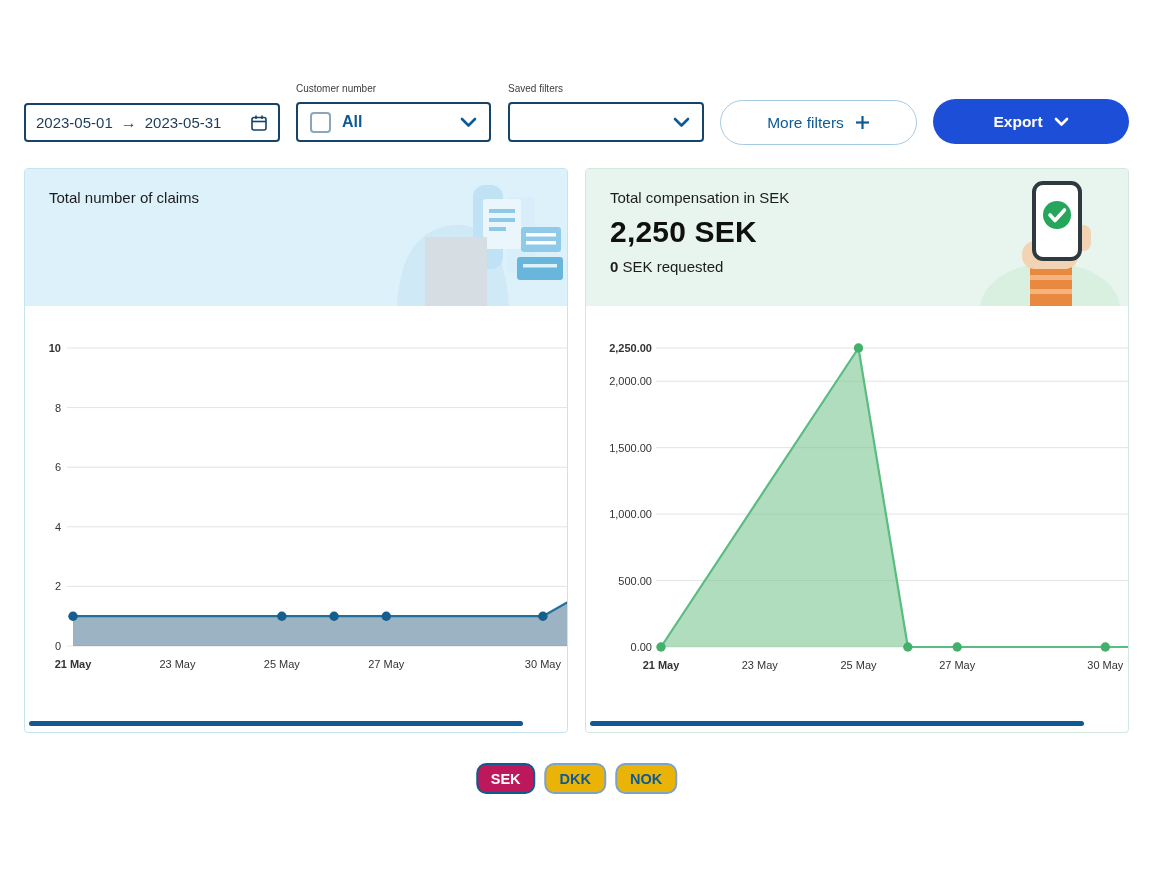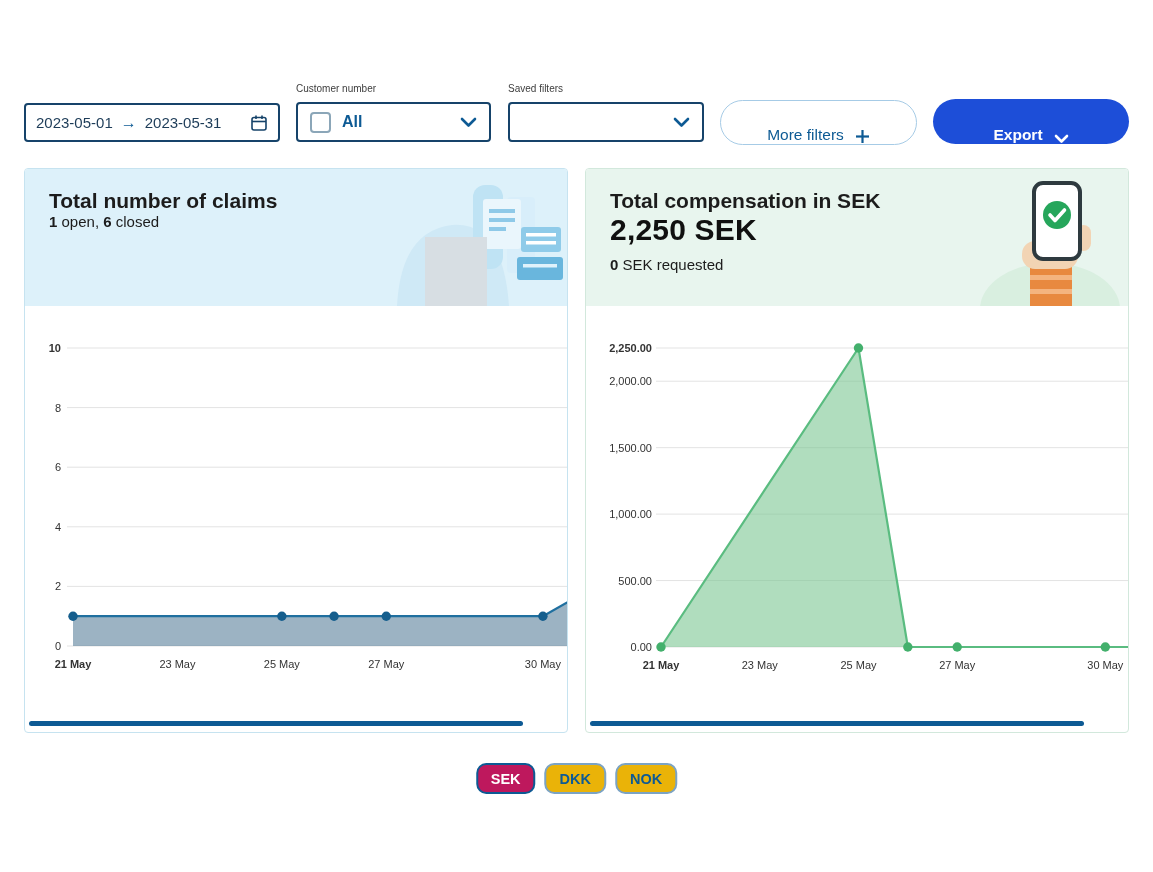--- a/index.html
+++ b/index.html
@@ -12,33 +12,33 @@
   .date-input{position:absolute;left:24px;top:103px;width:256px;height:39px;border:2px solid #16436a;
     border-radius:4px;display:flex;align-items:center;padding:0 10px;gap:8px;font-size:15px;
     color:#1d3c58;font-weight:500;background:#fff;cursor:pointer}
   .date-input .arrow{color:#0d5a94;font-weight:700;font-size:16px}
   .date-input .cal{margin-left:auto;display:flex;align-items:center}
   .dropdown{position:absolute;top:102px;height:40px;border:2px solid #16436a;border-radius:4px;
     background:#fff;display:flex;align-items:center;padding:0 12px;cursor:pointer}
   .dropdown .chev{margin-left:auto;display:flex;align-items:center}
   .checkbox{width:21px;height:21px;border:2px solid #8ba6b8;border-radius:4px;background:#fff;display:inline-block}
   .dd-value{margin-left:11px;color:#0d5a94;font-weight:700;font-size:16px}
-  .pill-btn{position:absolute;top:100px;height:45px;border-radius:23px;display:flex;align-items:flex-end;
+  .pill-btn{position:absolute;top:100px;height:45px;border-radius:23px;display:flex;align-items:center;
     justify-content:center;gap:11px;font-size:15.5px;cursor:pointer}
   .more-filters{left:720px;width:197px;background:#fff;border:1px solid #a6cbe6;color:#0d5a94;font-weight:500}
   .export-btn{left:933px;top:99px;width:196px;background:#1d4ed8;border:none;color:#fff;font-weight:700}
 
   
   .card{position:absolute;top:168px;width:544px;height:565px;background:#fff;border-radius:4px;overflow:hidden}
   .card-claims{left:24px;border:1px solid #c6e3f0}
   .card-comp{left:585px;border:1px solid #d2e8dc}
   .card-header{position:relative;height:137px;padding:20px 0 0 24px;overflow:hidden}
   .header-blue{background:#ddf1fa}
   .header-green{background:#e8f5ee}
-  .card-title{font-size:21px;font-weight:700;color:#1c1c1c;}
+  .card-title{font-size:15px;font-weight:400;color:#1c1c1c;margin-bottom:9px}
   .card-value{font-size:30px;font-weight:700;color:#101010;margin-bottom:9px;letter-spacing:.2px}
   .card-subtitle{font-size:15px;color:#1c1c1c}
   .card-subtitle b{font-weight:700}
   .illus{position:absolute;right:0;bottom:0;height:137px}
   .chart{position:absolute;left:0;top:137px;width:544px;height:390px}
   .chart text{font-family:"Liberation Sans",sans-serif}
   .scrollbar{position:absolute;left:4px;bottom:6px;width:494px;height:5px;background:#0d5a94;border-radius:3px;cursor:grab}
 
   
   .currency{position:absolute;top:763px;left:50%;transform:translateX(-50%);display:flex;gap:9px}
@@ -102,21 +102,20 @@
     <span style="display:flex;align-items:center">
       <svg width="15" height="10" viewBox="0 0 15 10">
           <polyline points="2,2 7.5,7.5 13,2" stroke="#ffffff" stroke-width="2.6" fill="none" stroke-linecap="round" stroke-linejoin="round"></polyline>
         </svg>
     </span>
   </div>
 
   <div class="card card-claims">
     <div class="card-header header-blue">
       <div class="card-title">Total number of claims</div>
-      <div class="card-subtitle"><b>1</b><span> open, </span><b>6</b><span> closed</span></div>
       <svg class="illus" viewBox="0 0 170 137" width="170">
         <path d="M0,137 Q4,62 55,56 Q106,52 112,137 Z" fill="#cfe9f6"></path>
         <rect x="76" y="16" width="30" height="84" rx="12" fill="#bfe3f4"></rect>
         <rect x="110" y="28" width="28" height="76" rx="4" fill="#d8eefa"></rect>
         <rect x="86" y="30" width="38" height="50" rx="3" fill="#eaf6fc"></rect>
         <rect x="92" y="40" width="26" height="4" fill="#8ec9e8"></rect>
         <rect x="92" y="49" width="26" height="4" fill="#8ec9e8"></rect>
         <rect x="92" y="58" width="17" height="4" fill="#8ec9e8"></rect>
         <rect x="28" y="68" width="62" height="69" fill="#d7dee3"></rect>
         <rect x="124" y="58" width="40" height="25" rx="3" fill="#8fcbe9"></rect>

